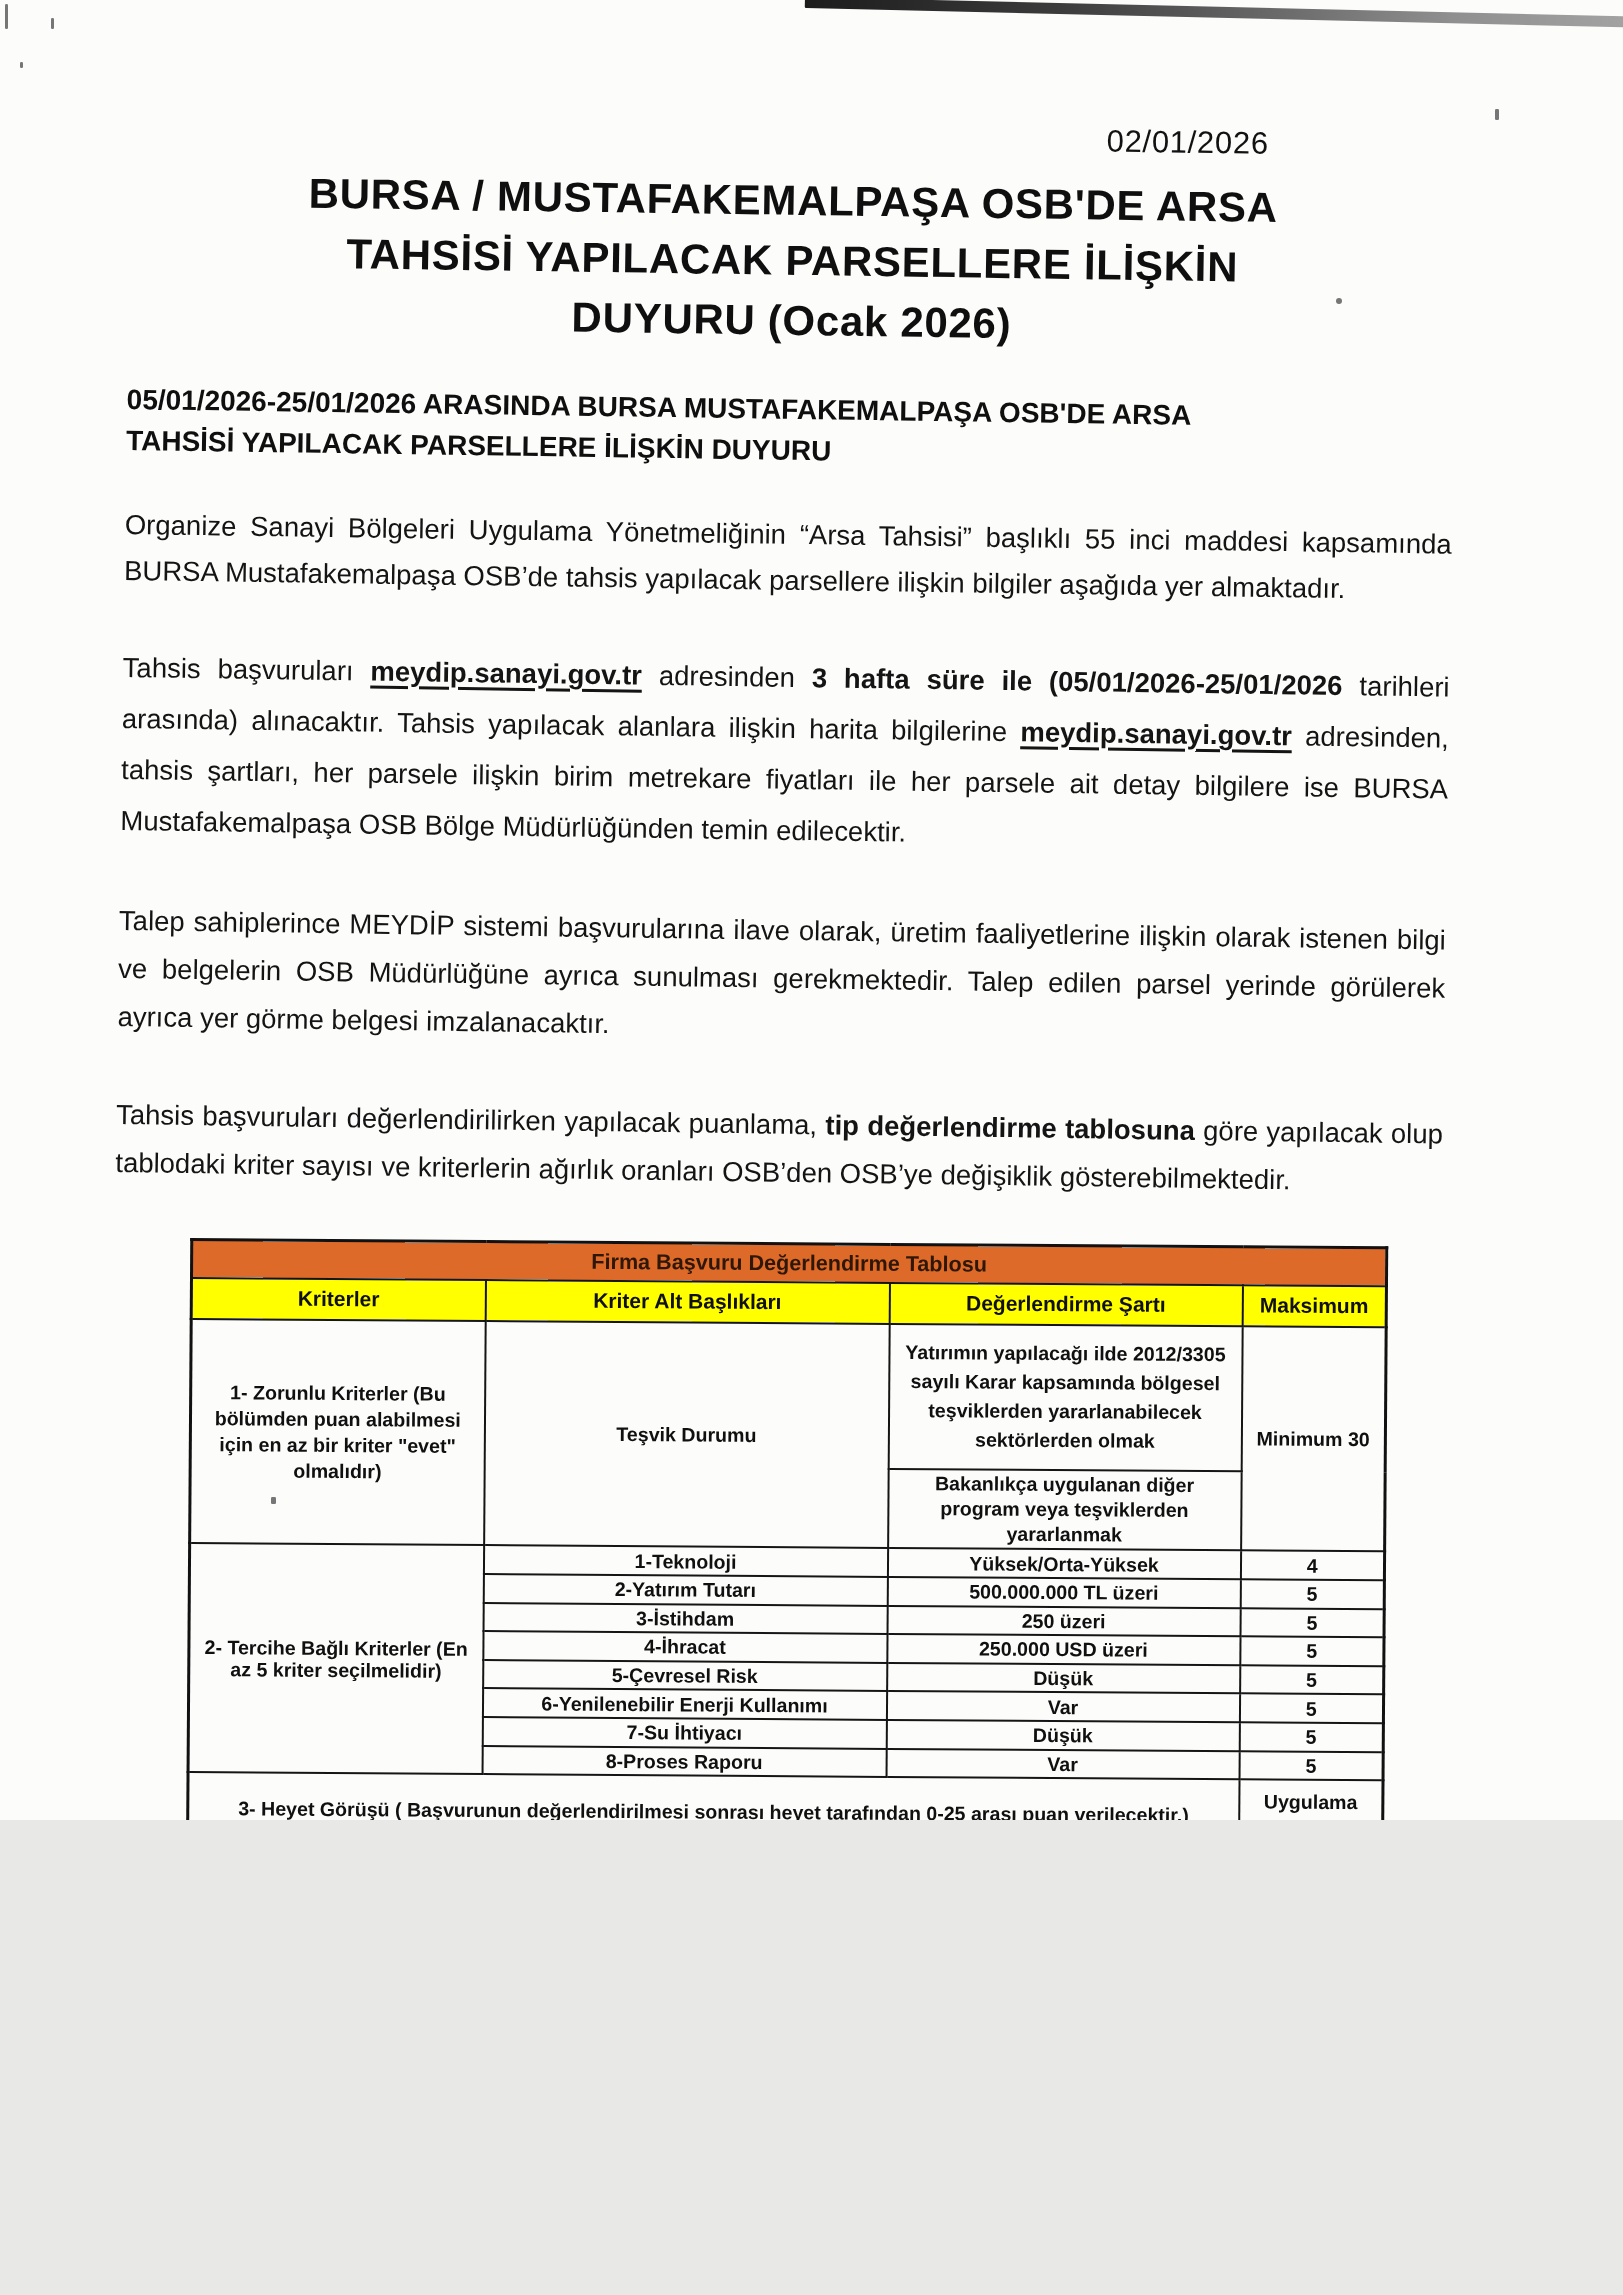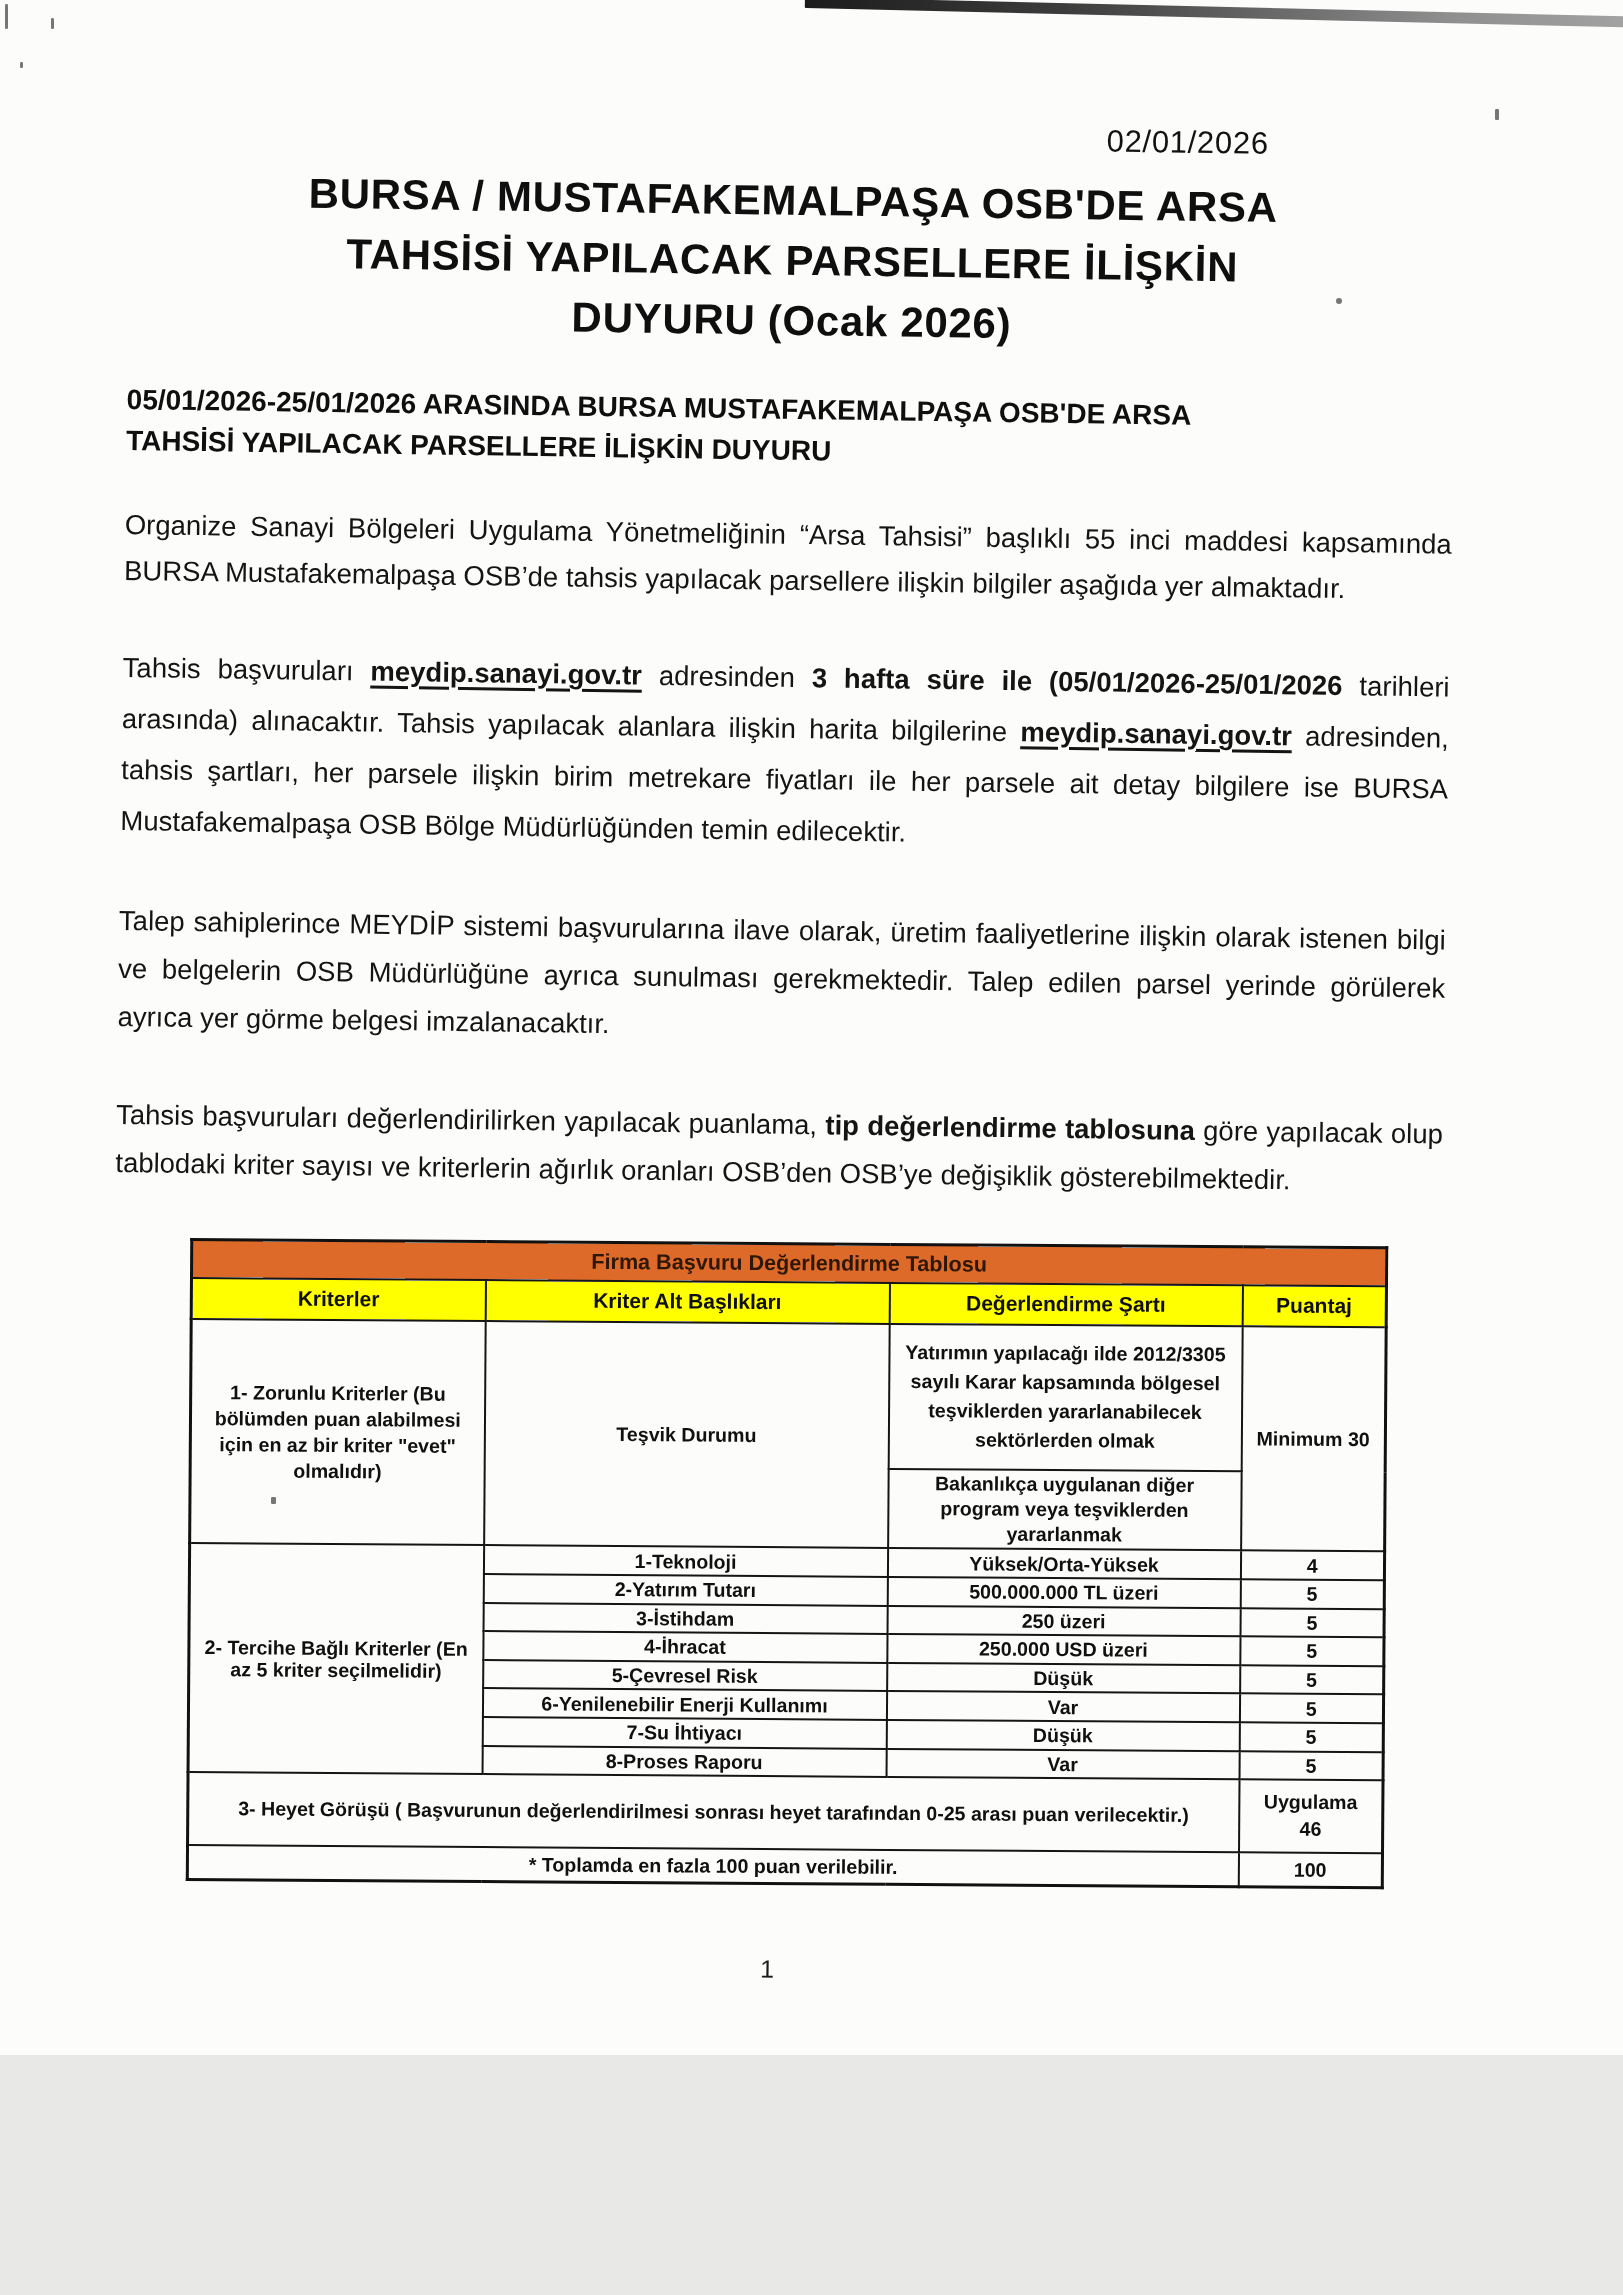--- a/index.html
+++ b/index.html
@@ -1,19 +1,19 @@
 <!DOCTYPE html>
 <html style="font-size:10.5px"><head>
 <meta charset="utf-8">
 <style>
   html, body { margin:0; padding:0; background:#e8e8e6; }
   .page {
     position: relative;
     width: 1624px;
-    height: 2055px;
+    height: 1820px;
     background: #fcfcfa;
     overflow: hidden;
     font-family: "Liberation Sans", sans-serif;
     color: #161616;
   }
   
   .scan-bar {
     position: absolute;
     left: 805px; top: -2.6px;
     width: 864px; height: 10.5px;
@@ -161,21 +161,21 @@
           <col style="width:144px">
         </colgroup>
         <tbody>
             <tr>
           <td class="banner" colspan="4">Firma Başvuru Değerlendirme Tablosu</td>
         </tr>
         <tr>
           <td class="yellow">Kriterler</td>
           <td class="yellow">Kriter Alt Başlıkları</td>
           <td class="yellow">Değerlendirme Şartı</td>
-          <td class="yellow">Puantaj</td>
+          <td class="yellow">Maksimum</td>
         </tr>
         <tr>
           <td class="mand-label" rowspan="2">1- Zorunlu Kriterler (Bu bölümden puan alabilmesi için en az bir kriter "evet" olmalıdır)</td>
           <td rowspan="2">Teşvik Durumu</td>
           <td class="cond1">Yatırımın yapılacağı ilde 2012/3305 sayılı Karar kapsamında bölgesel teşviklerden yararlanabilecek sektörlerden olmak</td>
           <td rowspan="2">Minimum 30</td>
         </tr>
         <tr>
           <td class="cond2">Bakanlıkça uygulanan diğer program veya teşviklerden yararlanmak</td>
         </tr>

